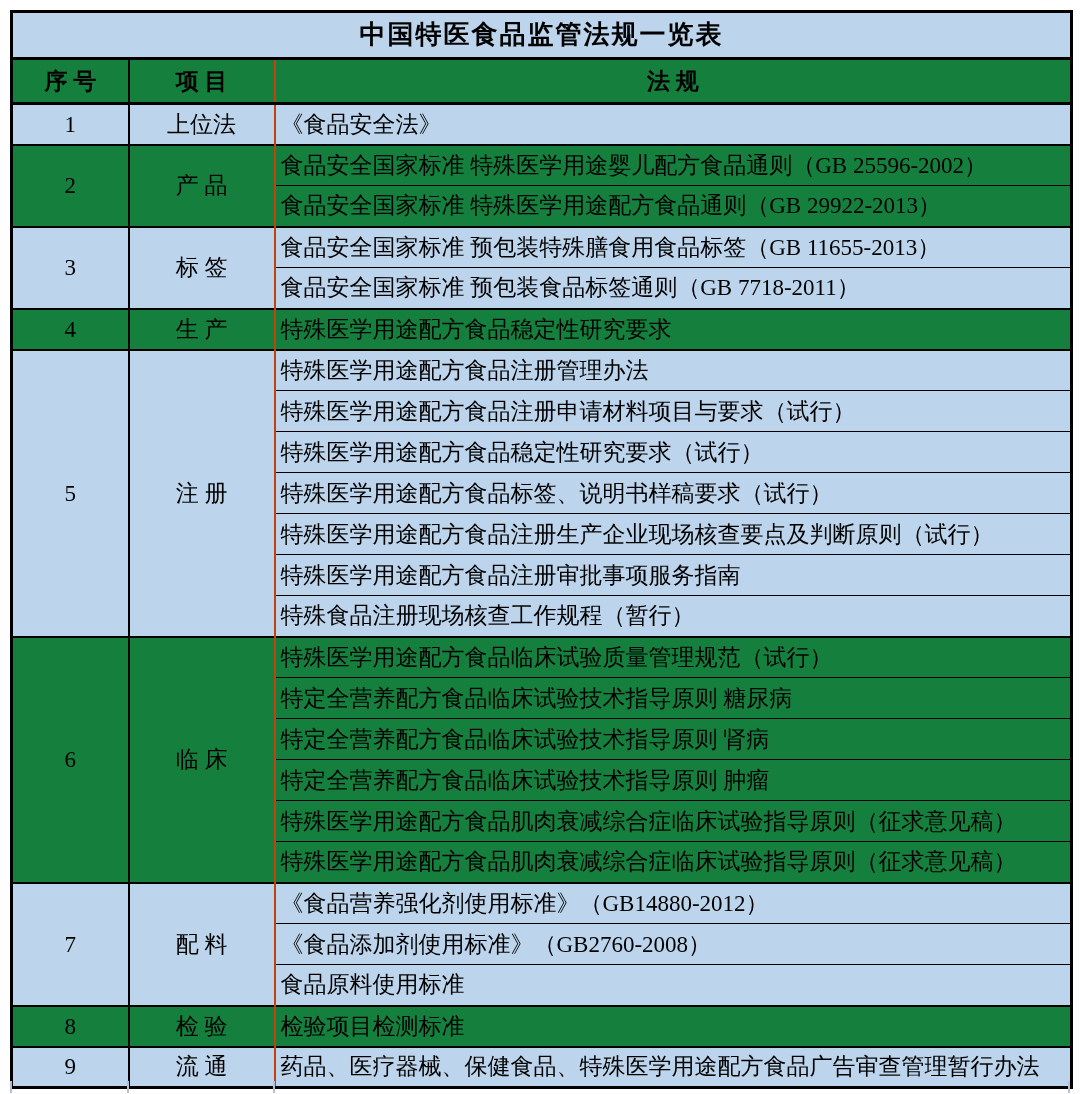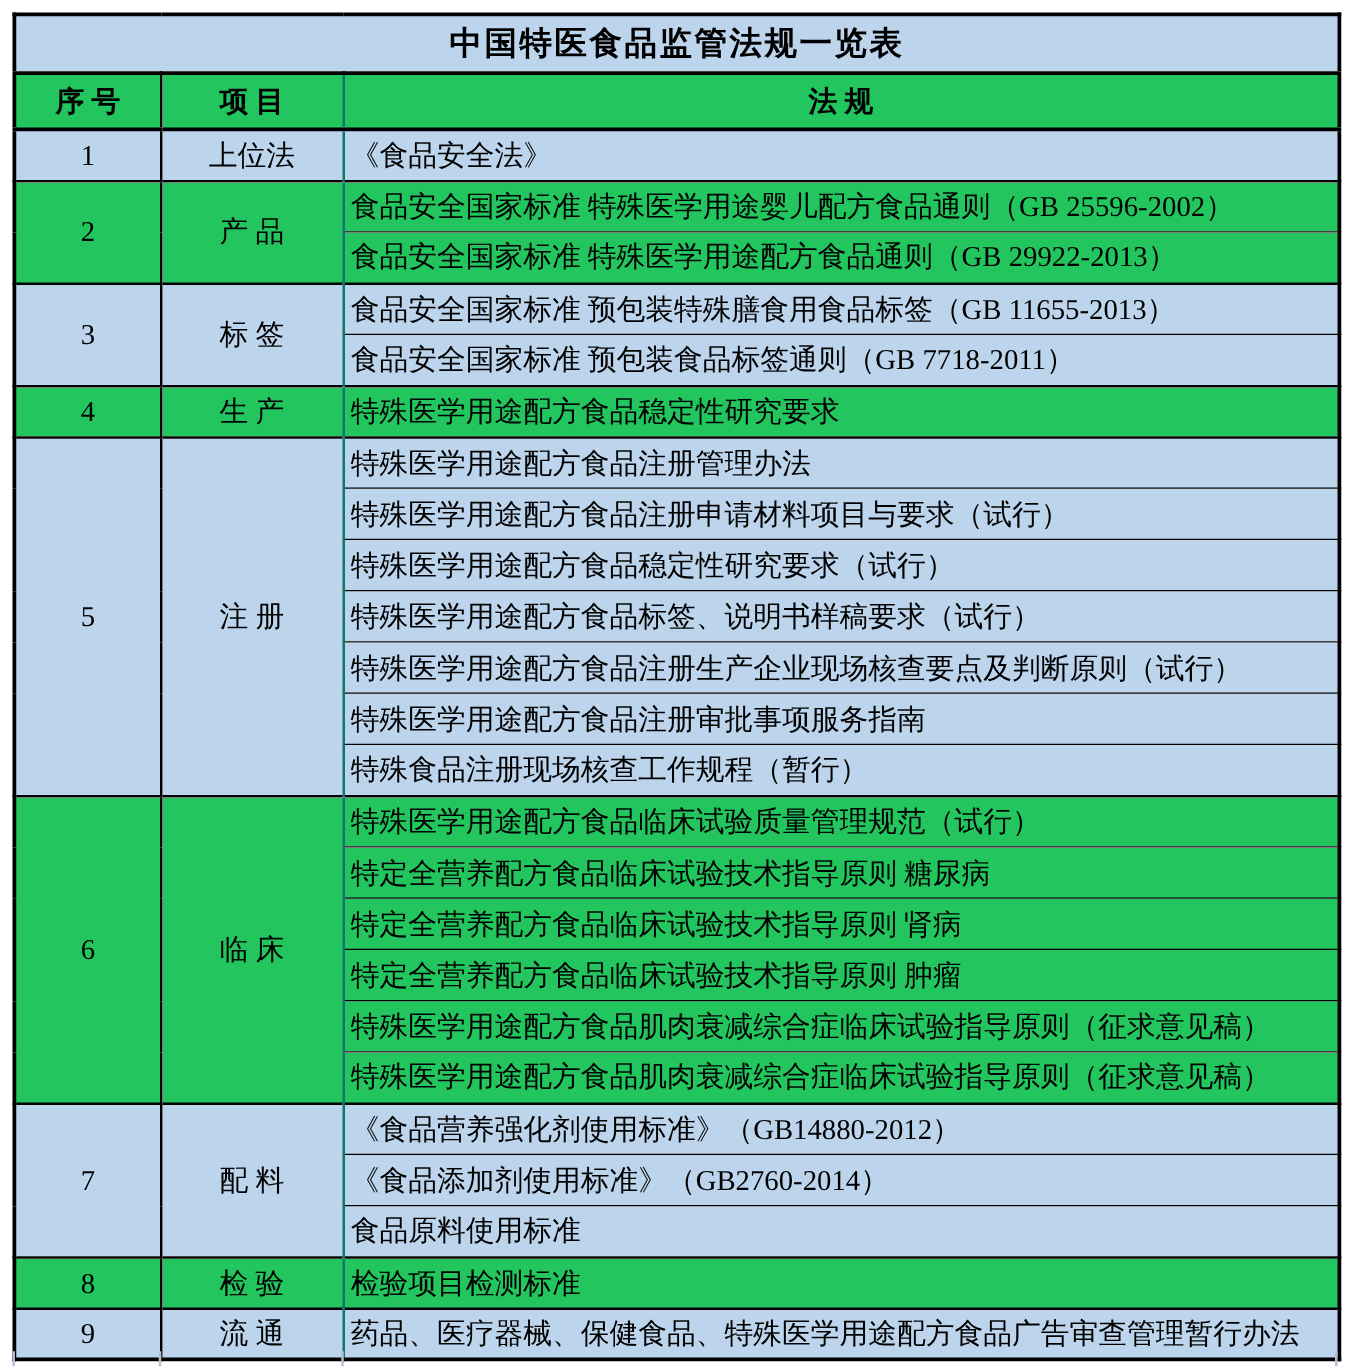--- a/index.html
+++ b/index.html
@@ -55,29 +55,29 @@
     border-bottom: 3px solid #000000;
   }
   tbody tr { height: 41px; }
   tbody tr.group-start td { border-top: 2px solid #000000; }
   td.num-cell {
     text-align: center;
     border-right: 2px solid #000000;
   }
   td.item-cell {
     text-align: center;
-    border-right: 2px solid #0f766e;
+    border-right: 2px solid #c2410c;
   }
   td.reg-cell {
     text-align: left;
     padding-left: 5px;
     padding-right: 18px;
   }
   .blue { background: #bdd5ec; }
-  .white-bg { background: #22c55e; }
+  .white-bg { background: #15803d; }
 
   
   .stub {
     position: absolute;
     width: 2px;
     height: 12px;
     background: #b4c0d2;
   }
 </style>
 </head>
@@ -170,21 +170,21 @@
         </tr>
         <tr class="">
           <td class="reg-cell white-bg">特殊医学用途配方食品肌肉衰减综合症临床试验指导原则（征求意见稿）</td>
         </tr>
         <tr class="group-start">
           <td rowspan="3" class="num-cell blue">7</td>
           <td rowspan="3" class="item-cell blue">配 料</td>
           <td class="reg-cell blue">《食品营养强化剂使用标准》（GB14880-2012）</td>
         </tr>
         <tr class="">
-          <td class="reg-cell blue">《食品添加剂使用标准》（GB2760-2014）</td>
+          <td class="reg-cell blue">《食品添加剂使用标准》（GB2760-2008）</td>
         </tr>
         <tr class="">
           <td class="reg-cell blue">食品原料使用标准</td>
         </tr>
         <tr class="group-start">
           <td rowspan="1" class="num-cell white-bg">8</td>
           <td rowspan="1" class="item-cell white-bg">检 验</td>
           <td class="reg-cell white-bg">检验项目检测标准</td>
         </tr>
         <tr class="group-start">

